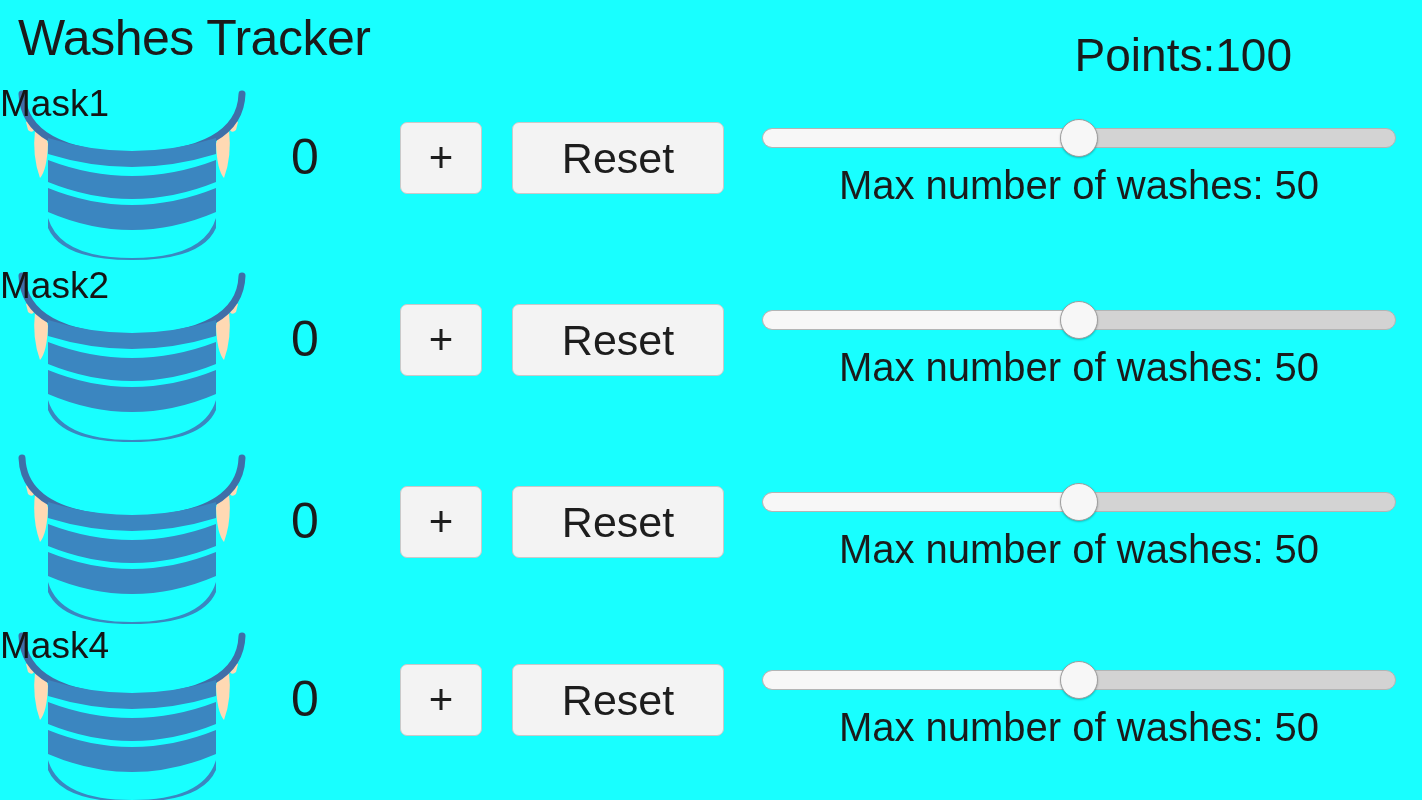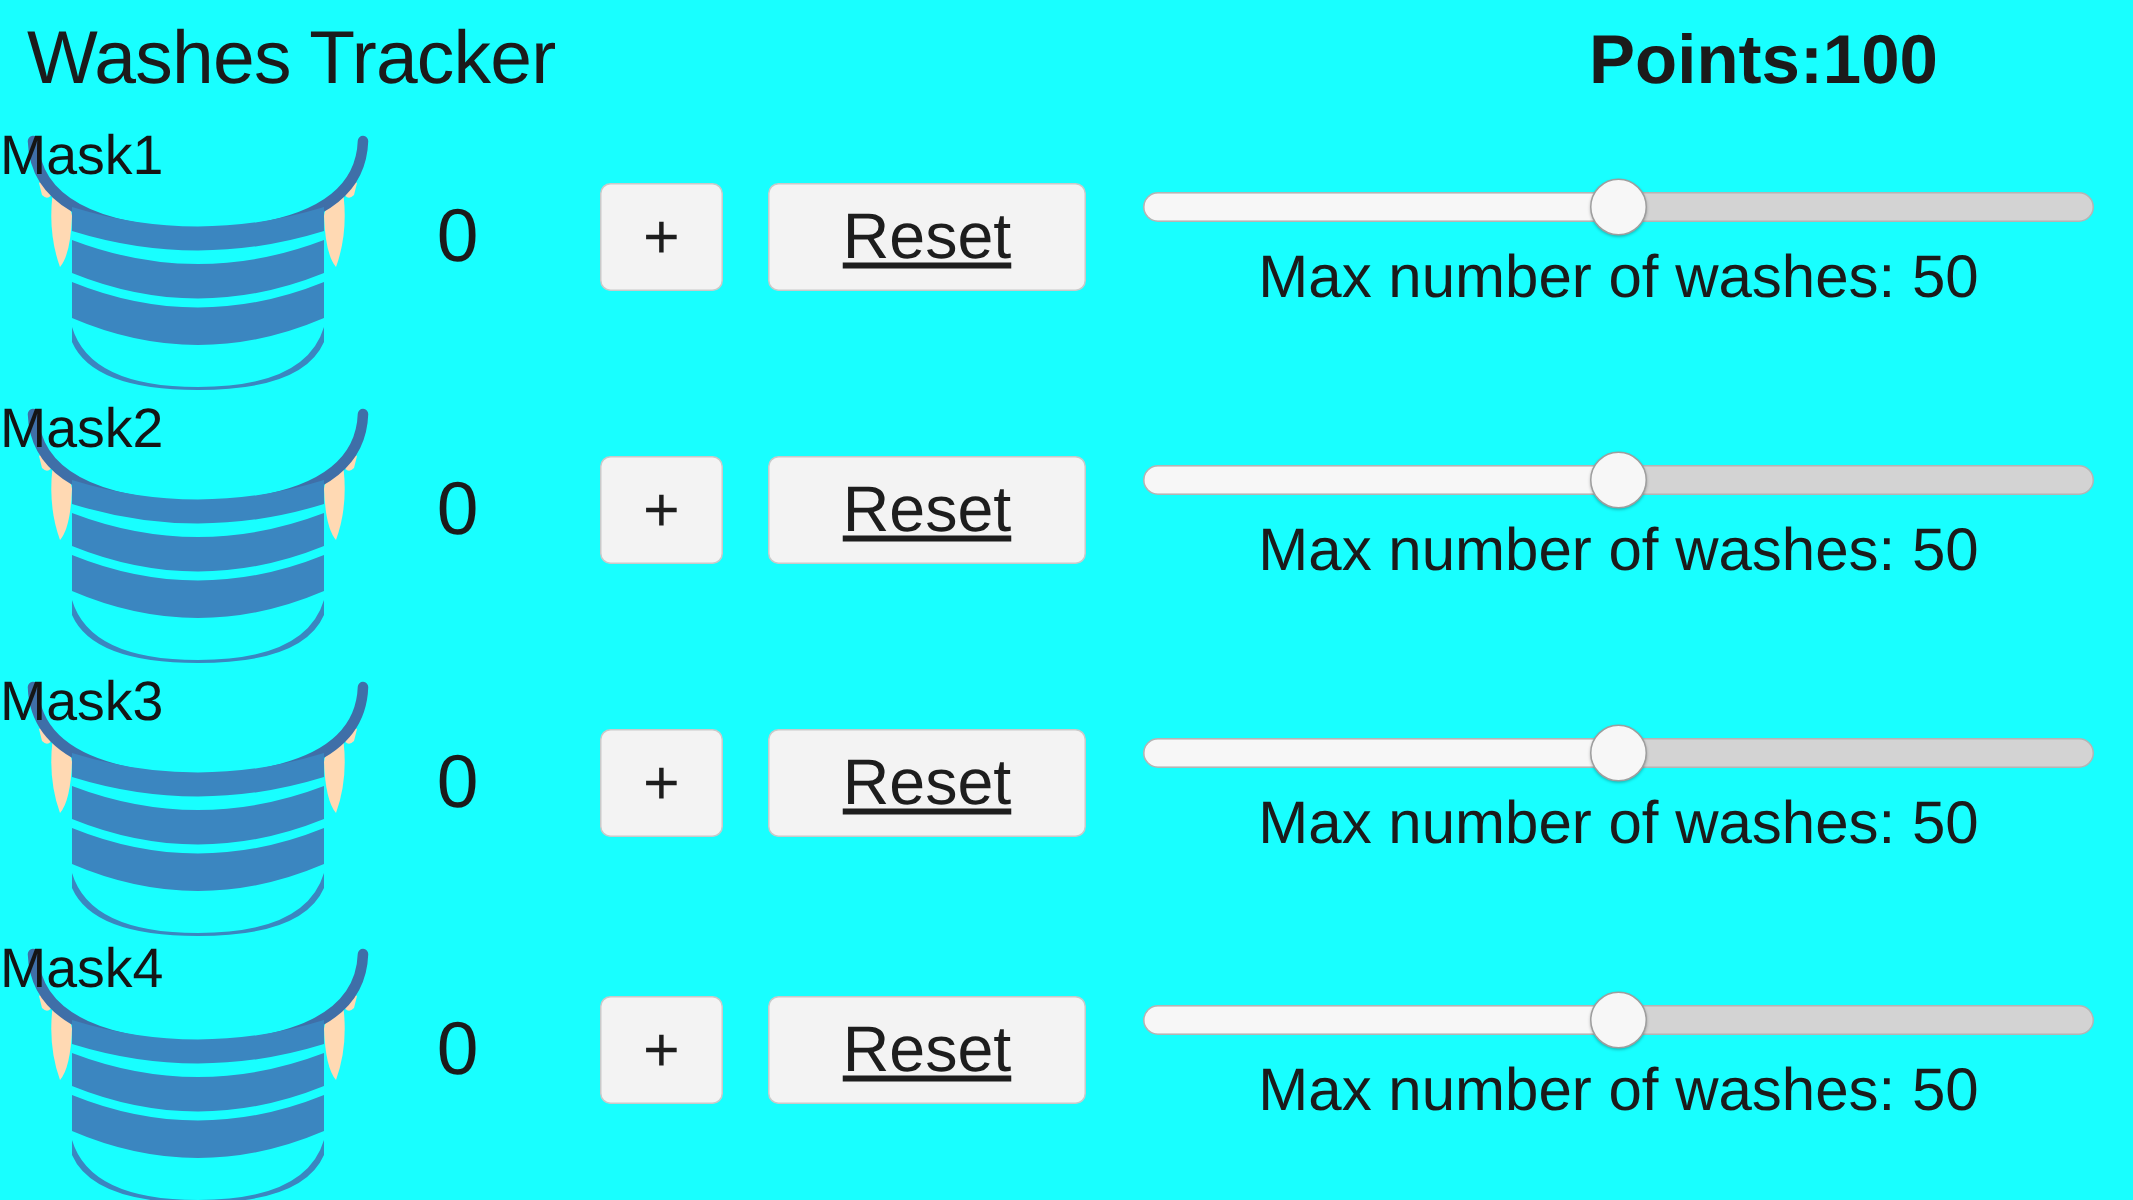--- a/index.html
+++ b/index.html
@@ -34,23 +34,23 @@
     font-weight: 400;
     line-height: 60px;
     letter-spacing: -0.5px;
     white-space: nowrap;
     color: #1b1b1b;
   }
 
   #points-display {
     position: absolute;
     right: 22px;
-    top: 10px;
+    top: 26px;
     font-size: 46px;
-    font-weight: 700;
+    font-weight: 400;
     line-height: 58px;
     white-space: nowrap;
     color: #1b1b1b;
   }
 
   
   .mask-row {
     position: absolute;
     left: 0;
     width: 1422px;
@@ -120,21 +120,20 @@
     line-height: 68px;
   }
 
   .btn-reset {
     left: 512px;
     top: 44px;
     width: 212px;
     height: 72px;
     font-size: 43px;
     line-height: 68px;
-    text-decoration: underline;
   }
 
   
   .slider-wrap {
     position: absolute;
     left: 762px;
     top: 38px;
     width: 634px;
     height: 44px;
   }
@@ -269,21 +268,20 @@
       <path d="M218,48 q-8,2 -10,14 q1,26 8,34 q8,-22 5,-48 z" fill="#ffd9b3"></path>
       <path d="M14,12 q2,58 110,62 q108,-4 110,-62" fill="none" stroke="#3f6fa8" stroke-width="7" stroke-linecap="round"></path>
       <g fill="#3b86c0">
         <path d="M40,56 q84,26 168,0 l0,16 q-84,26 -168,0 z"></path>
         <path d="M40,78 q84,32 168,0 l0,22 q-84,34 -168,0 z"></path>
         <path d="M40,106 q84,34 168,0 l0,24 q-84,36 -168,0 z"></path>
         <path d="M40,136 q12,40 84,40 q72,0 84,-40 l0,10 q-14,32 -84,32 q-70,0 -84,-32 z"></path>
       </g>
     </svg>
   </div>
-  <div class="mask-label">Mask3</div>
 
   <div class="wash-count">0</div>
 
   <button class="btn btn-plus">+</button>
   <button class="btn btn-reset">Reset</button>
 
   <div class="slider-wrap">
     <div class="slider-track">
       <div class="slider-fill" style="width:50%"></div>
     </div>

